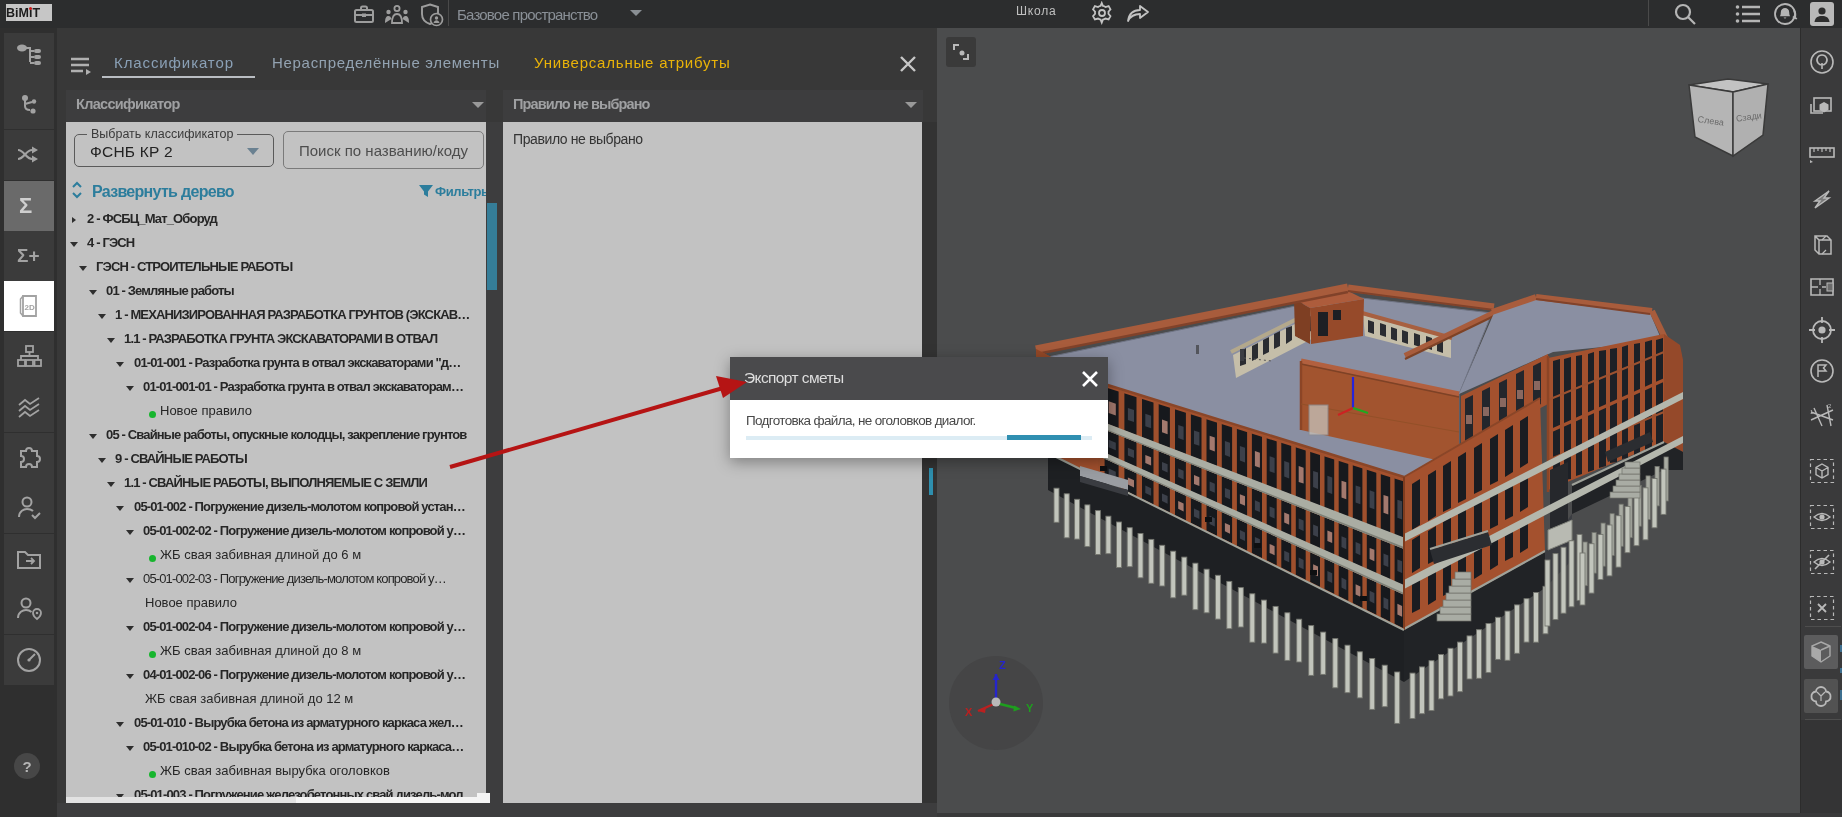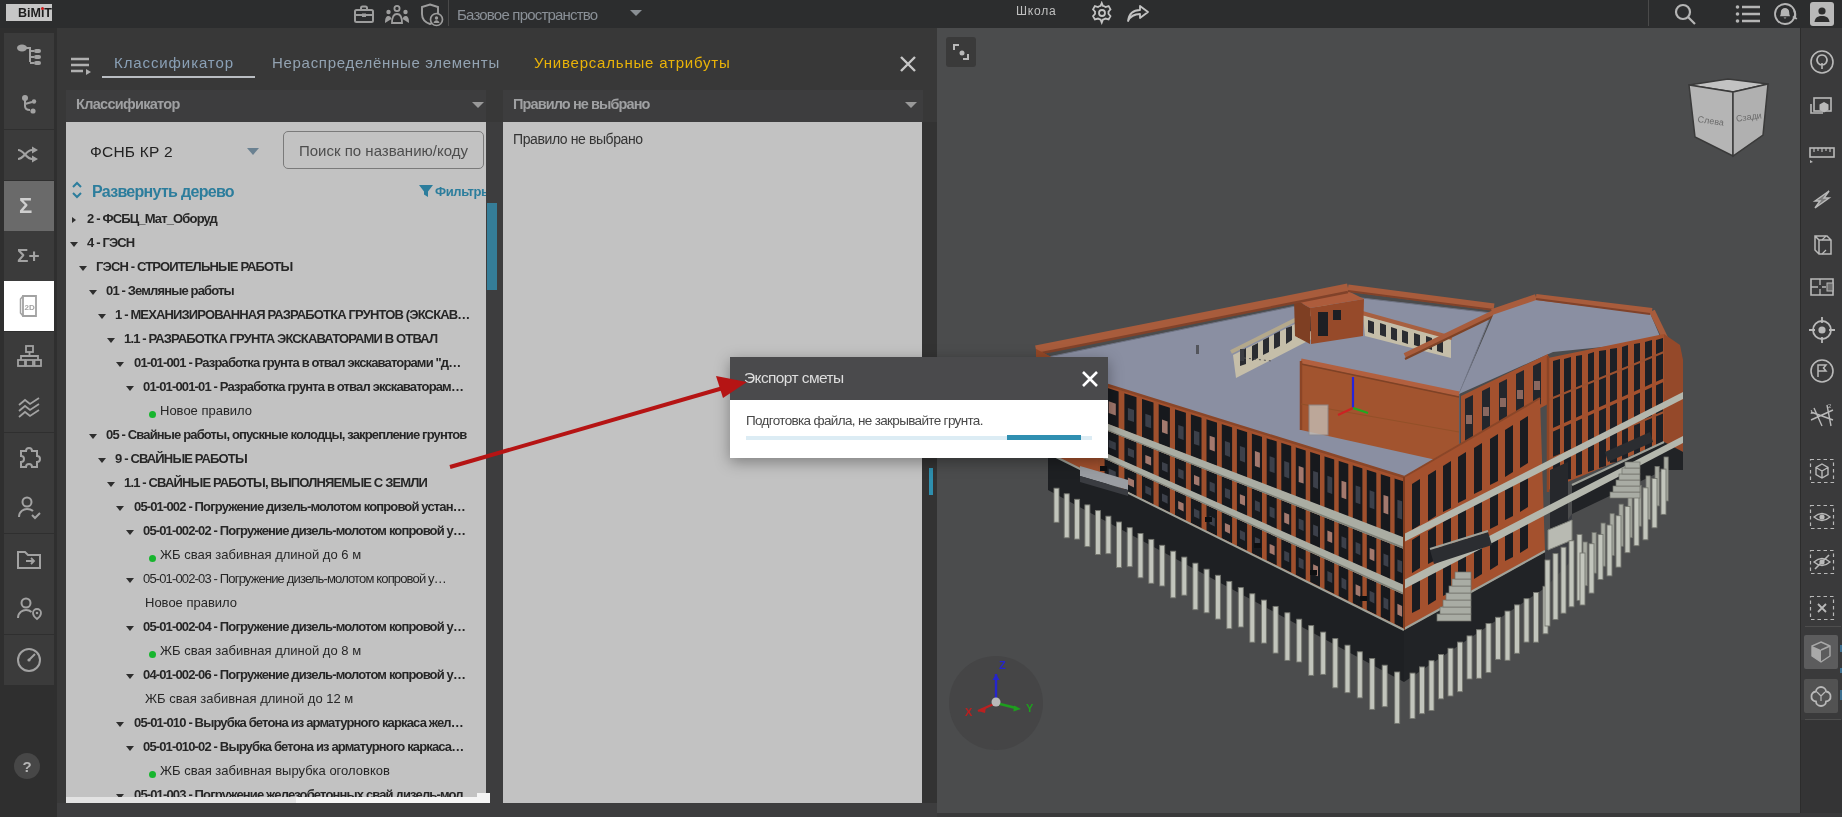--- a/index.html
+++ b/index.html
@@ -2,21 +2,21 @@
 <html><head><meta charset="utf-8"><style>
 *{margin:0;padding:0;box-sizing:border-box}
 html,body{width:1842px;height:817px;overflow:hidden;background:#383838;font-family:"Liberation Sans",sans-serif}
 .abs{position:absolute}
 .tri{position:absolute;width:0;height:0;border-style:solid}
 .trow{position:absolute;font-size:13px;color:#262626;white-space:nowrap;letter-spacing:-0.85px}
 .licon{position:absolute;left:4px;width:50px;height:50px;background:#3b3b3b;display:flex;align-items:center;justify-content:center}
 .ricon{position:absolute;left:1804px;width:36px;height:36px;display:flex;align-items:center;justify-content:center}
 </style></head><body>
 <div class="abs" style="left:0;top:0;width:1842px;height:28px;background:#2c2d2e"></div>
-<div class="abs" style="left:6px;top:4px;width:46px;height:17px;background:#c6c6c6;display:flex;align-items:center;justify-content:flex-end">
+<div class="abs" style="left:6px;top:4px;width:46px;height:17px;background:#c6c6c6;display:flex;align-items:center;justify-content:flex-start">
     <span style="font-size:12.5px;font-weight:bold;color:#1d1d1d">BiM<span style="position:relative">i<span style="position:absolute;left:0.5px;top:1.5px;width:3px;height:3px;background:#d01818;border-radius:50%"></span></span>T</span>
   </div>
 <div class="abs" style="left:352px;top:3px"><svg width="24" height="24" viewBox="0 0 24 24" style="">
       <rect x="3" y="7" width="18" height="12" rx="1.5" stroke="#9d9d9d" stroke-width="2" fill="none"></rect>
       <path d="M9 7 V5 a1.5 1.5 0 0 1 1.5 -1.5 h3 A1.5 1.5 0 0 1 15 5 v2 M3 12 h7 m4 0 h7" stroke="#9d9d9d" stroke-width="2" fill="none"></path>
       <rect x="10" y="10.5" width="4" height="3.5" fill="#9d9d9d"></rect>
     </svg></div>
 <div class="abs" style="left:383px;top:3px"><svg width="28" height="24" viewBox="0 0 28 24" style="">
       <circle cx="14" cy="5.5" r="2.6" stroke="#9d9d9d" stroke-width="1.8" fill="none"></circle>
       <path d="M9 20 C9 13 11 11 14 11 C17 11 19 13 19 20 Z" stroke="#9d9d9d" stroke-width="1.8" fill="none"></path>
@@ -167,20 +167,23 @@
 <div class="abs" style="left:898px;top:54px"><svg width="20" height="20" viewBox="0 0 20 20" style="">
       <path d="M3 3 L17 17 M17 3 L3 17" stroke="#c7c7c7" stroke-width="2.4"></path>
     </svg></div>
 <div class="abs" style="left:66px;top:90px;width:420px;height:32px;background:#3d3d3e"></div>
 <div class="abs" style="left:76px;top:96px;font-size:14.5px;font-weight:bold;letter-spacing:-0.7px;color:#9fa0a2">Классификатор</div>
 <div class="tri" style="left:472px;top:102px;border-width:6px 6px 0 6px;border-color:#999 transparent transparent transparent"></div>
 <div class="abs" style="left:503px;top:90px;width:420px;height:32px;background:#3d3d3e"></div>
 <div class="abs" style="left:513px;top:96px;font-size:14.5px;font-weight:bold;letter-spacing:-0.9px;color:#9fa0a2">Правило не выбрано</div>
 <div class="tri" style="left:905px;top:102px;border-width:6px 6px 0 6px;border-color:#999 transparent transparent transparent"></div>
 <div class="abs" style="left:66px;top:122px;width:420px;height:681px;background:#c2c2c2;overflow:hidden">
+<fieldset style="position:absolute;left:8px;top:5px;width:200px;height:40px;border:1px solid #5a5a5a;border-radius:5px">
+      <legend style="margin-left:12px;padding:0 4px;font-size:12.5px;color:#3a3a3a">Выбрать классификатор</legend>
+    </fieldset>
 <div class="abs" style="left:24px;top:21px;font-size:15.5px;letter-spacing:0.2px;color:#232323">ФСНБ КР 2</div>
 <div class="tri" style="left:181px;top:26px;border-width:7px 6px 0 6px;border-color:#6a8191 transparent transparent transparent"></div>
 <div class="abs" style="left:217px;top:9px;width:201px;height:38px;border:1px solid #7a7a7a;border-radius:5px"></div>
 <div class="abs" style="left:233px;top:20px;font-size:15px;color:#4d4d4d">Поиск по названию/коду</div>
 <div class="abs" style="left:4px;top:58px"><svg width="14" height="20" viewBox="0 0 14 20" style="">
         <path d="M3 7 L7 3 L11 7" stroke="#2c7d9c" stroke-width="2" fill="none"></path>
         <path d="M3 13 L7 17 L11 13" stroke="#2c7d9c" stroke-width="2" fill="none"></path>
       </svg></div>
 <div class="abs" style="left:26px;top:61px;font-size:16px;font-weight:bold;color:#2c7d9c;letter-spacing:-0.7px">Развернуть дерево</div>
 <div class="abs" style="left:352px;top:61px"><svg width="16" height="16" viewBox="0 0 16 16" style="">
@@ -714,19 +717,19 @@
     </svg></div>
 <div class="abs" style="left:57px;top:803px;width:880px;height:14px;background:#3d3d3e"></div>
 <div class="abs" style="left:937px;top:813px;width:905px;height:4px;background:#39393a"></div>
 <div class="abs" style="left:730px;top:357px;width:378px;height:101px;box-shadow:0 4px 14px rgba(0,0,0,0.35)">
 <div class="abs" style="left:0;top:0;width:378px;height:43px;background:#4a4a4c"></div>
 <div class="abs" style="left:14px;top:12px;font-size:15.5px;letter-spacing:-0.6px;color:#dedede">Экспорт сметы</div>
 <div class="abs" style="left:350px;top:12px"><svg width="20" height="20" viewBox="0 0 20 20" style="">
         <path d="M3 3 L17 17 M17 3 L3 17" stroke="#ffffff" stroke-width="2.6"></path>
       </svg></div>
 <div class="abs" style="left:0;top:43px;width:378px;height:58px;background:#ffffff"></div>
-<div class="abs" style="left:16px;top:56px;font-size:13.5px;letter-spacing:-0.66px;color:#484848">Подготовка файла, не закрывайте грунта.</div>
+<div class="abs" style="left:16px;top:56px;font-size:13.5px;letter-spacing:-0.66px;color:#484848">Подготовка файла, не оголовков диалог.</div>
 <div class="abs" style="left:16px;top:79px;width:346px;height:4px;background:#dcecf4"></div>
 <div class="abs" style="left:277px;top:78px;width:74px;height:5px;background:#2f8fb1"></div>
 </div>
 <svg class="abs" style="left:440px;top:370px;pointer-events:none" width="320" height="110" viewBox="0 0 320 110">
     <path d="M10 97 L290 16" stroke="#b51414" stroke-width="4" fill="none"></path>
     <path d="M307 12 L276 6 L283 28 Z" fill="#b51414"></path>
   </svg>
 </body></html>

